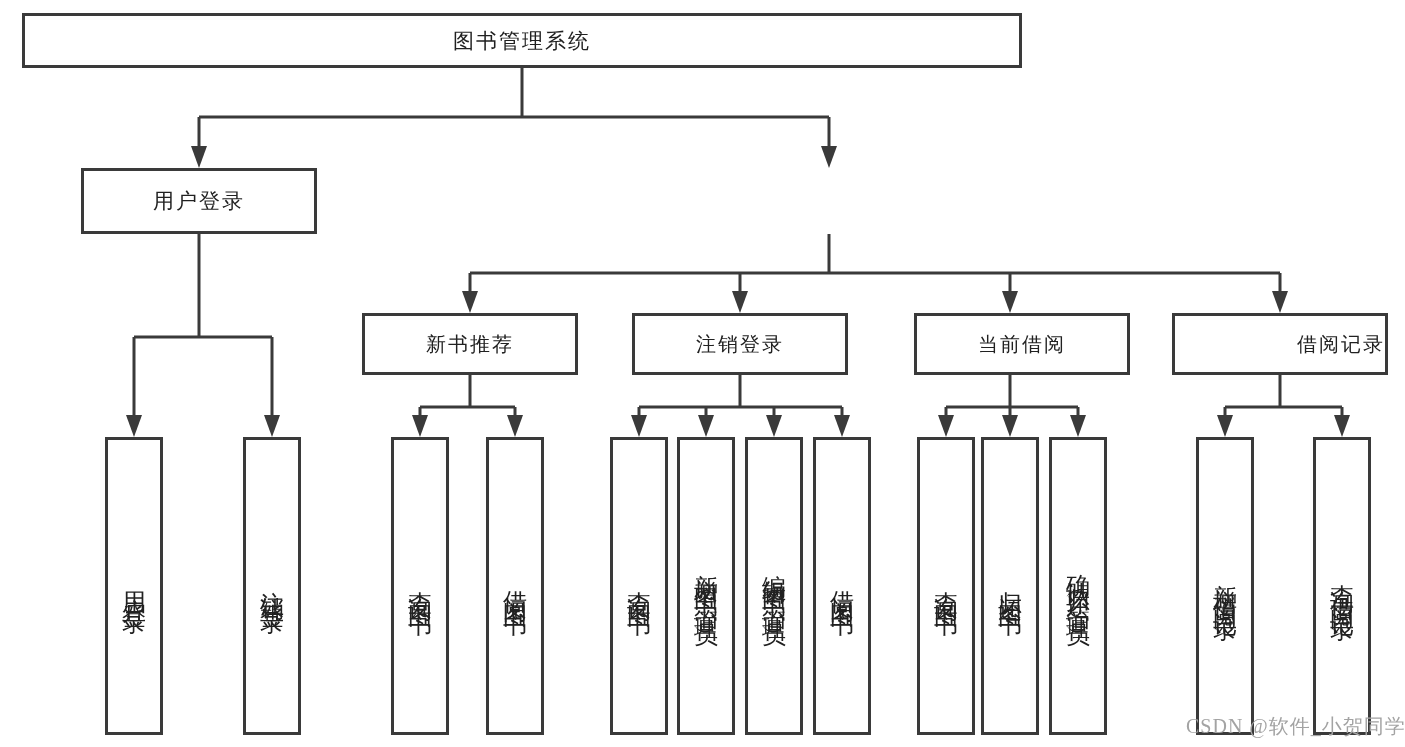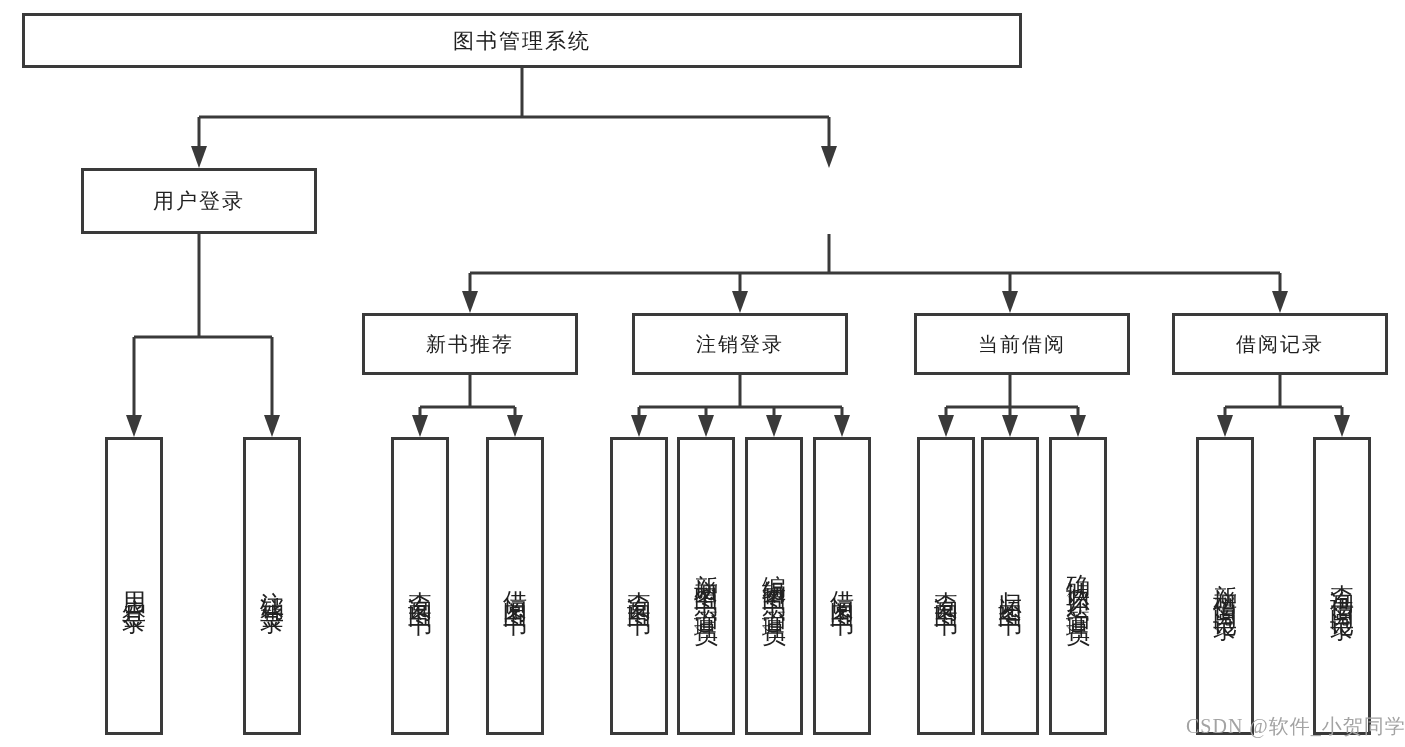--- a/index.html
+++ b/index.html
@@ -113,21 +113,21 @@
 
   <div class="node h-node lvl3" style="left:362px;">
     <span>新书推荐</span>
   </div>
   <div class="node h-node lvl3" style="left:632px;">
     <span>注销登录</span>
   </div>
   <div class="node h-node lvl3" style="left:902px;margin-left:12px;">
     <span>当前借阅</span>
   </div>
-  <div class="node h-node lvl3" style="left:1172px;">
+  <div class="node h-node lvl3" style="left:1172px;justify-content:flex-end;">
     <span>借阅记录</span>
   </div>
 
   <div class="node leaf" style="left:105px;">
     <span>用户登录</span>
   </div>
   <div class="node leaf" style="left:243px;">
     <span>注销登录</span>
   </div>
   <div class="node leaf" style="left:391px;">

